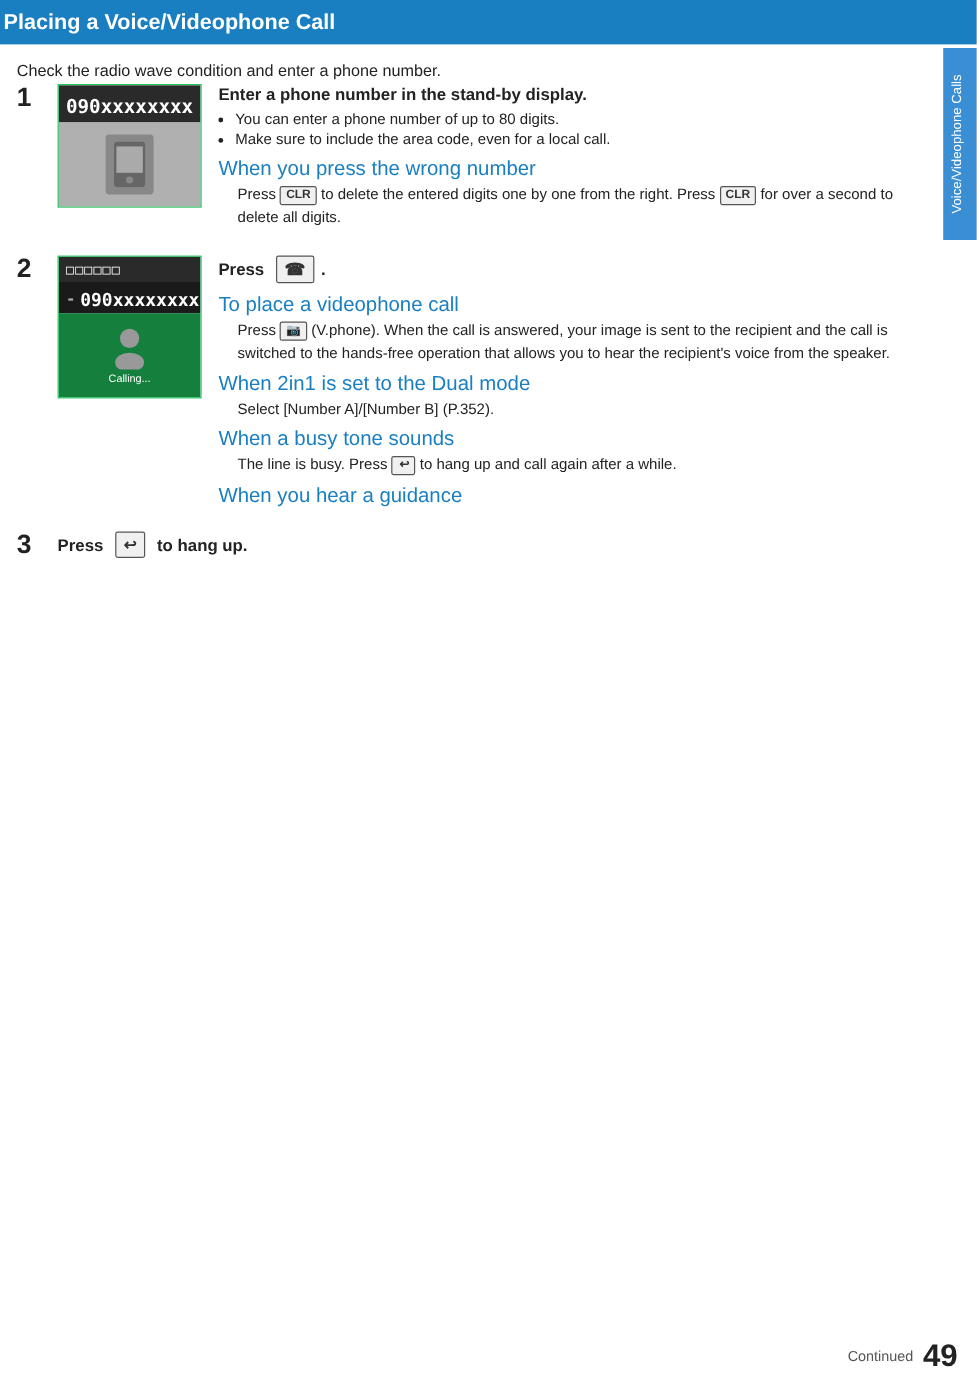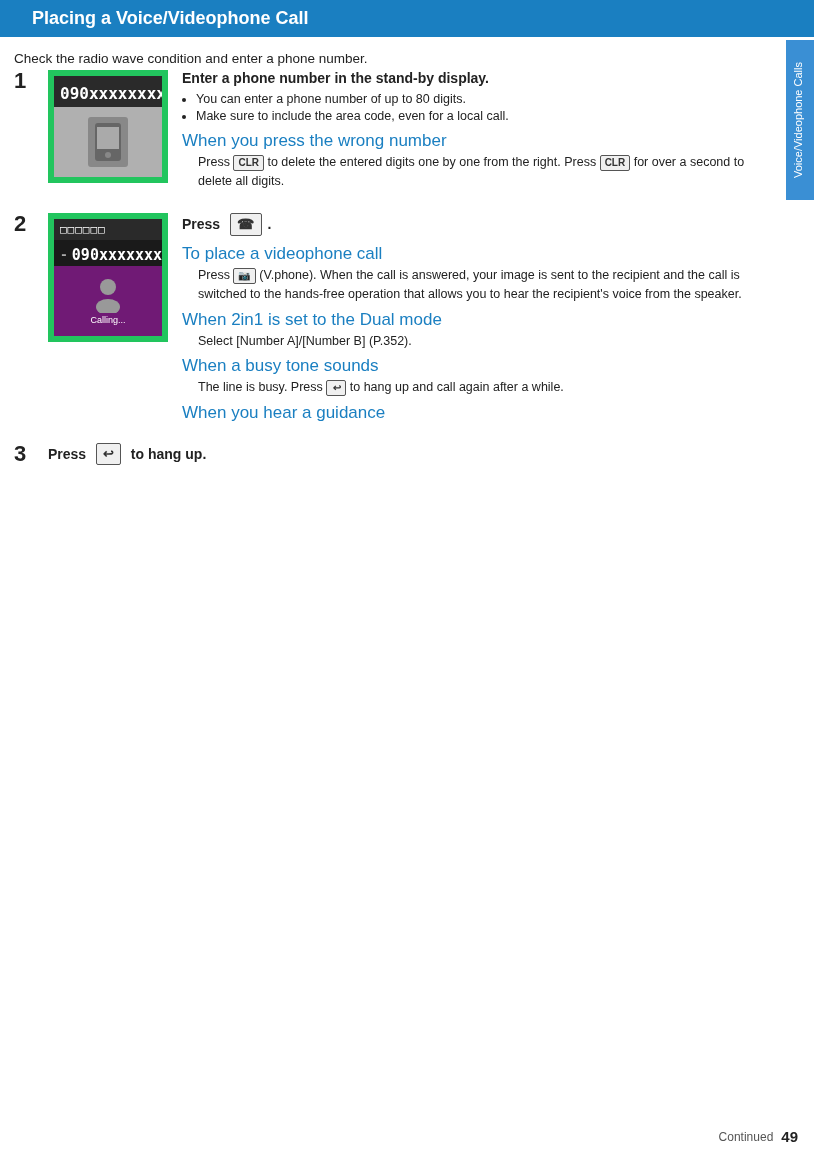--- a/index.html
+++ b/index.html
@@ -10,21 +10,21 @@
       background: #fff;
       width: 814px;
       min-height: 1161px;
       position: relative;
     }
 
     
     .page-header {
       background: #1a7fc1;
       color: #fff;
-      padding: 8px 32px;
+      padding: 8px 3px;
       font-size: 18px;
       font-weight: bold;
     }
 
     
     .side-tab {
       position: absolute;
       right: 0;
       top: 40px;
       width: 28px;
@@ -73,21 +73,21 @@
     .step-body {
       display: flex;
       flex: 1;
       gap: 14px;
       align-items: flex-start;
     }
 
     .step-image {
       min-width: 120px;
       width: 120px;
-      border: 6px solid #22c55e;
+      border: 1px solid #22c55e;
       background: #e8e8e8;
       display: flex;
       flex-direction: column;
       overflow: hidden;
     }
 
     .phone-screen-top {
       background: #2a2a2a;
       color: #fff;
       font-size: 16px;
@@ -131,21 +131,21 @@
       font-size: 15px;
       font-weight: bold;
       padding: 6px 6px 2px 6px;
       font-family: monospace;
       display: flex;
       align-items: center;
       gap: 2px;
     }
 
     .calling-screen-bottom {
-      background: #701a75;
+      background: #15803d;
       height: 70px;
       display: flex;
       flex-direction: column;
       align-items: center;
       justify-content: center;
       gap: 2px;
     }
 
     .calling-label {
       font-size: 9px;
@@ -223,21 +223,21 @@
       font-size: 12px;
       color: #555;
     }
 
     .continued-text {
       font-size: 12px;
       color: #555;
     }
 
     .page-number {
-      font-size: 15px;
+      font-size: 26px;
       font-weight: bold;
       color: #222;
     }
   </style>
 </head>
 <body>
 
 <div class="page-header">
   <span>Placing a Voice/Videophone Call</span>
 </div>

